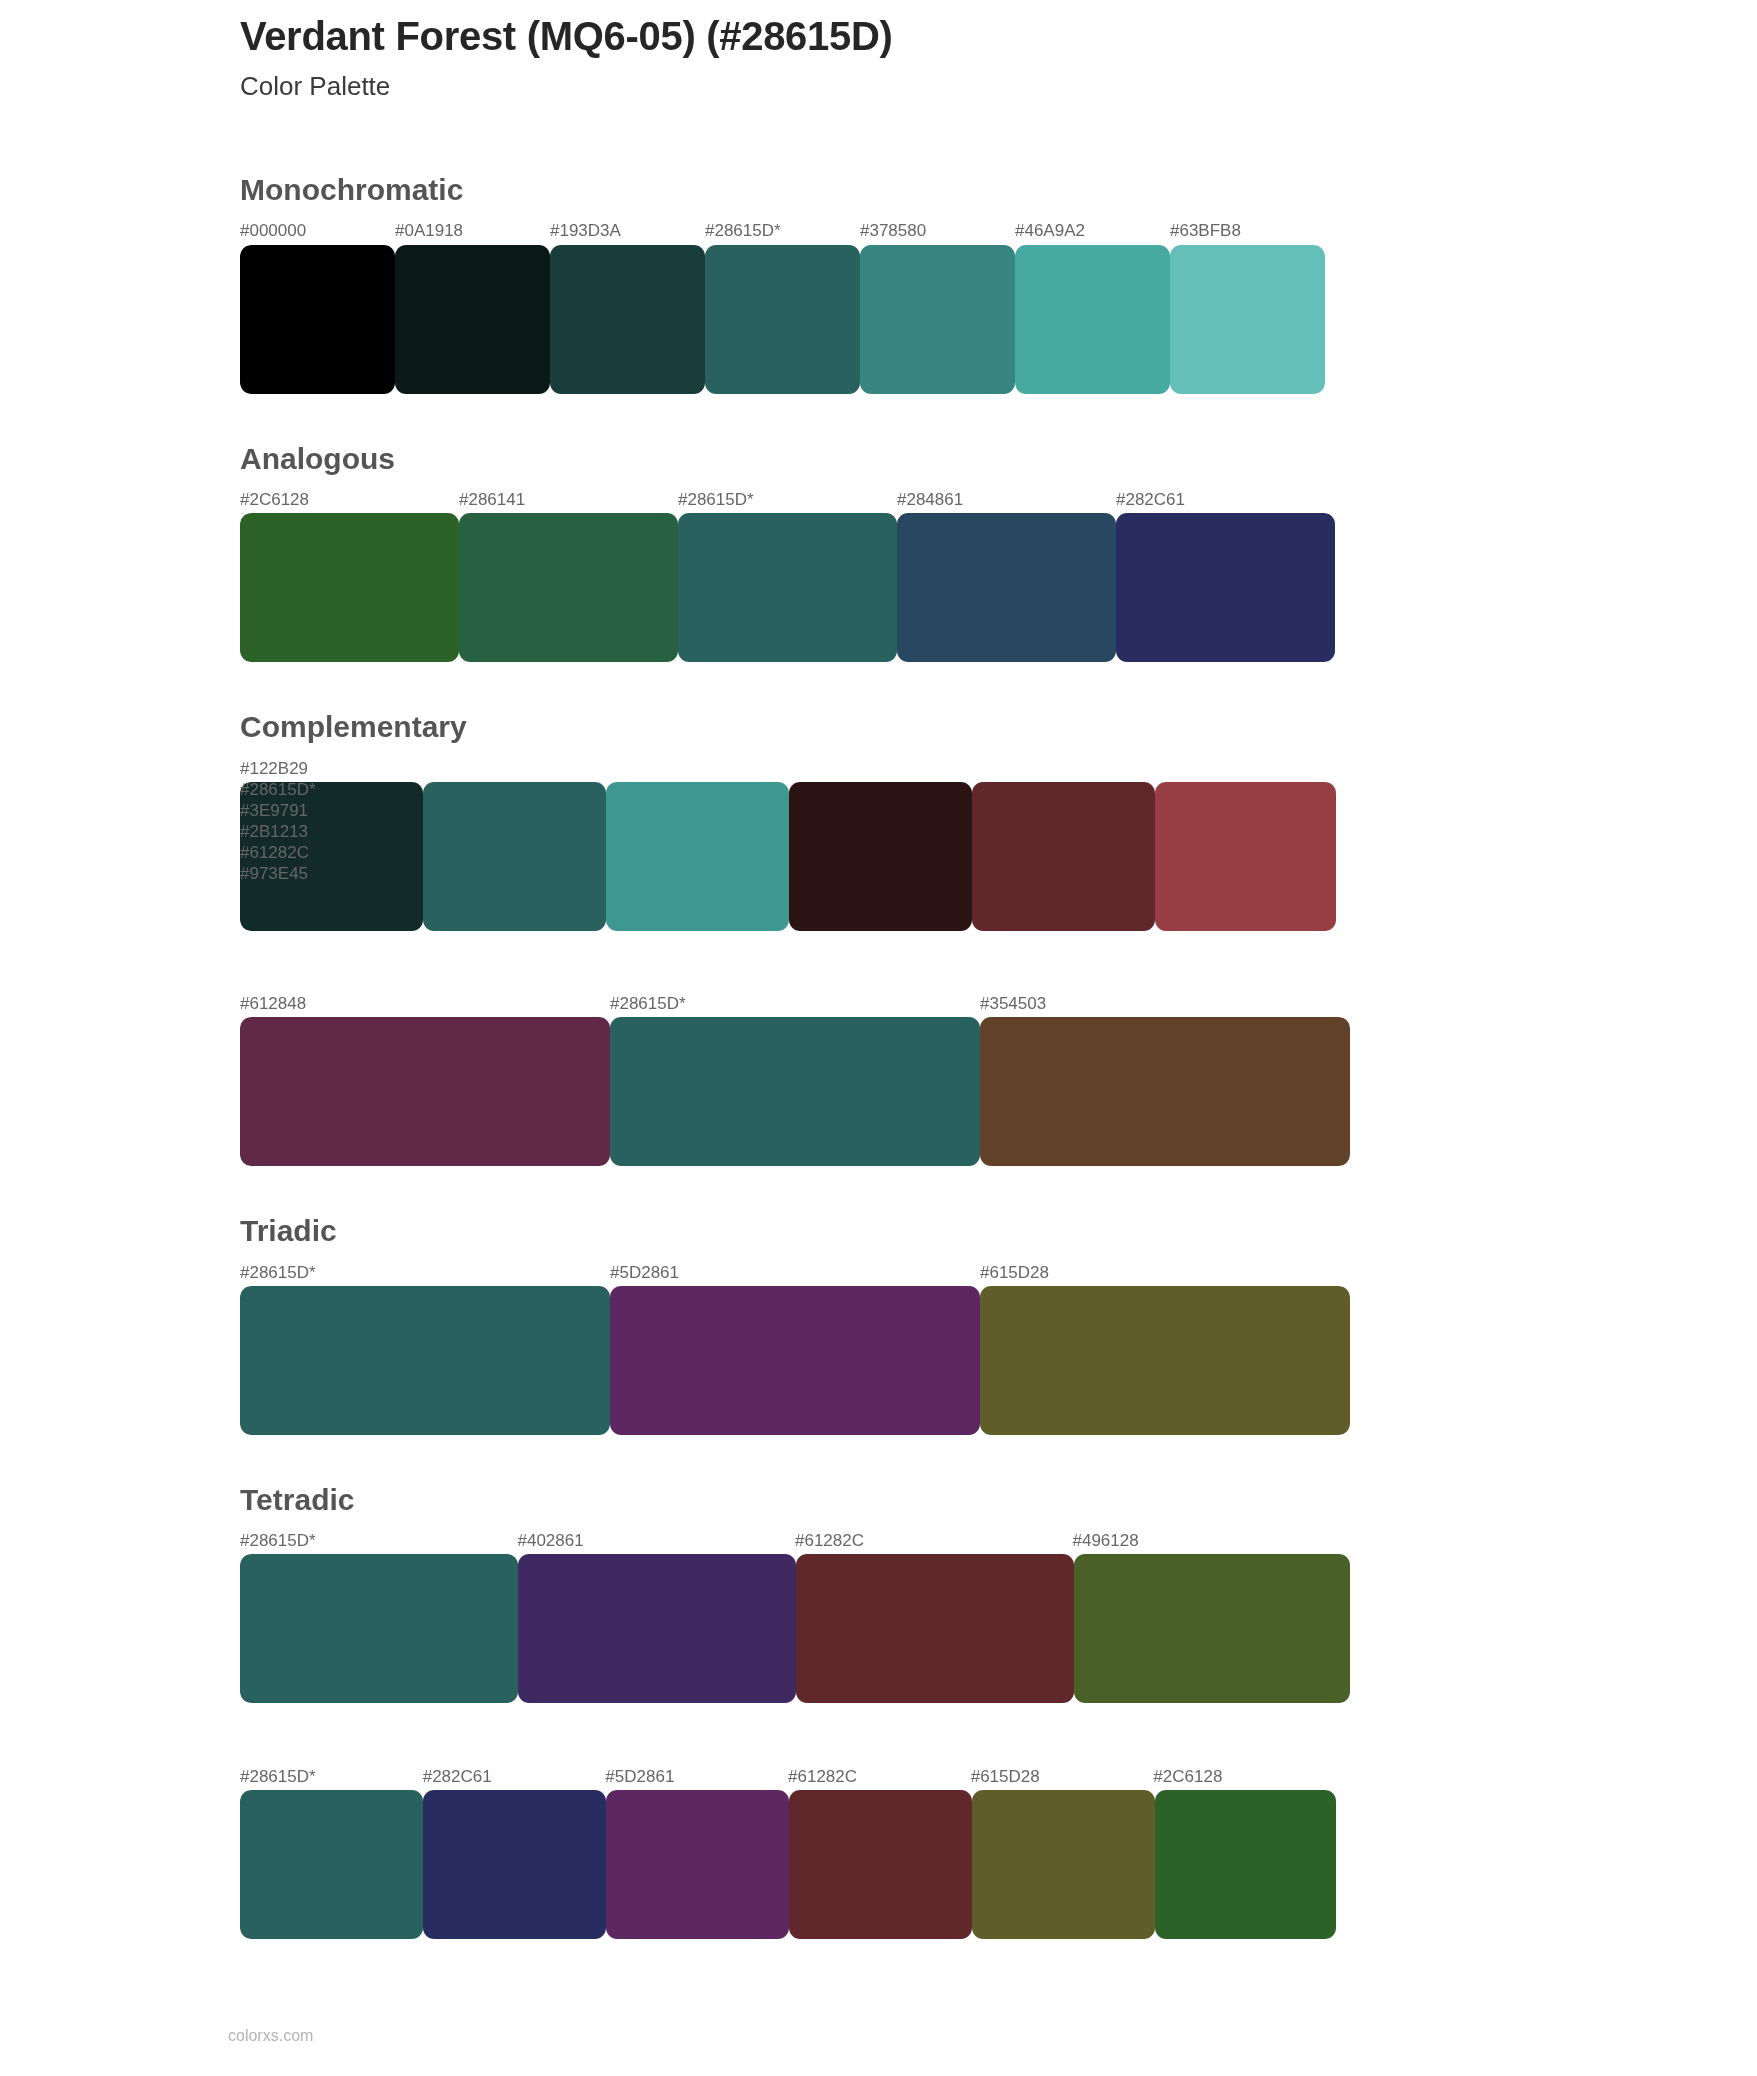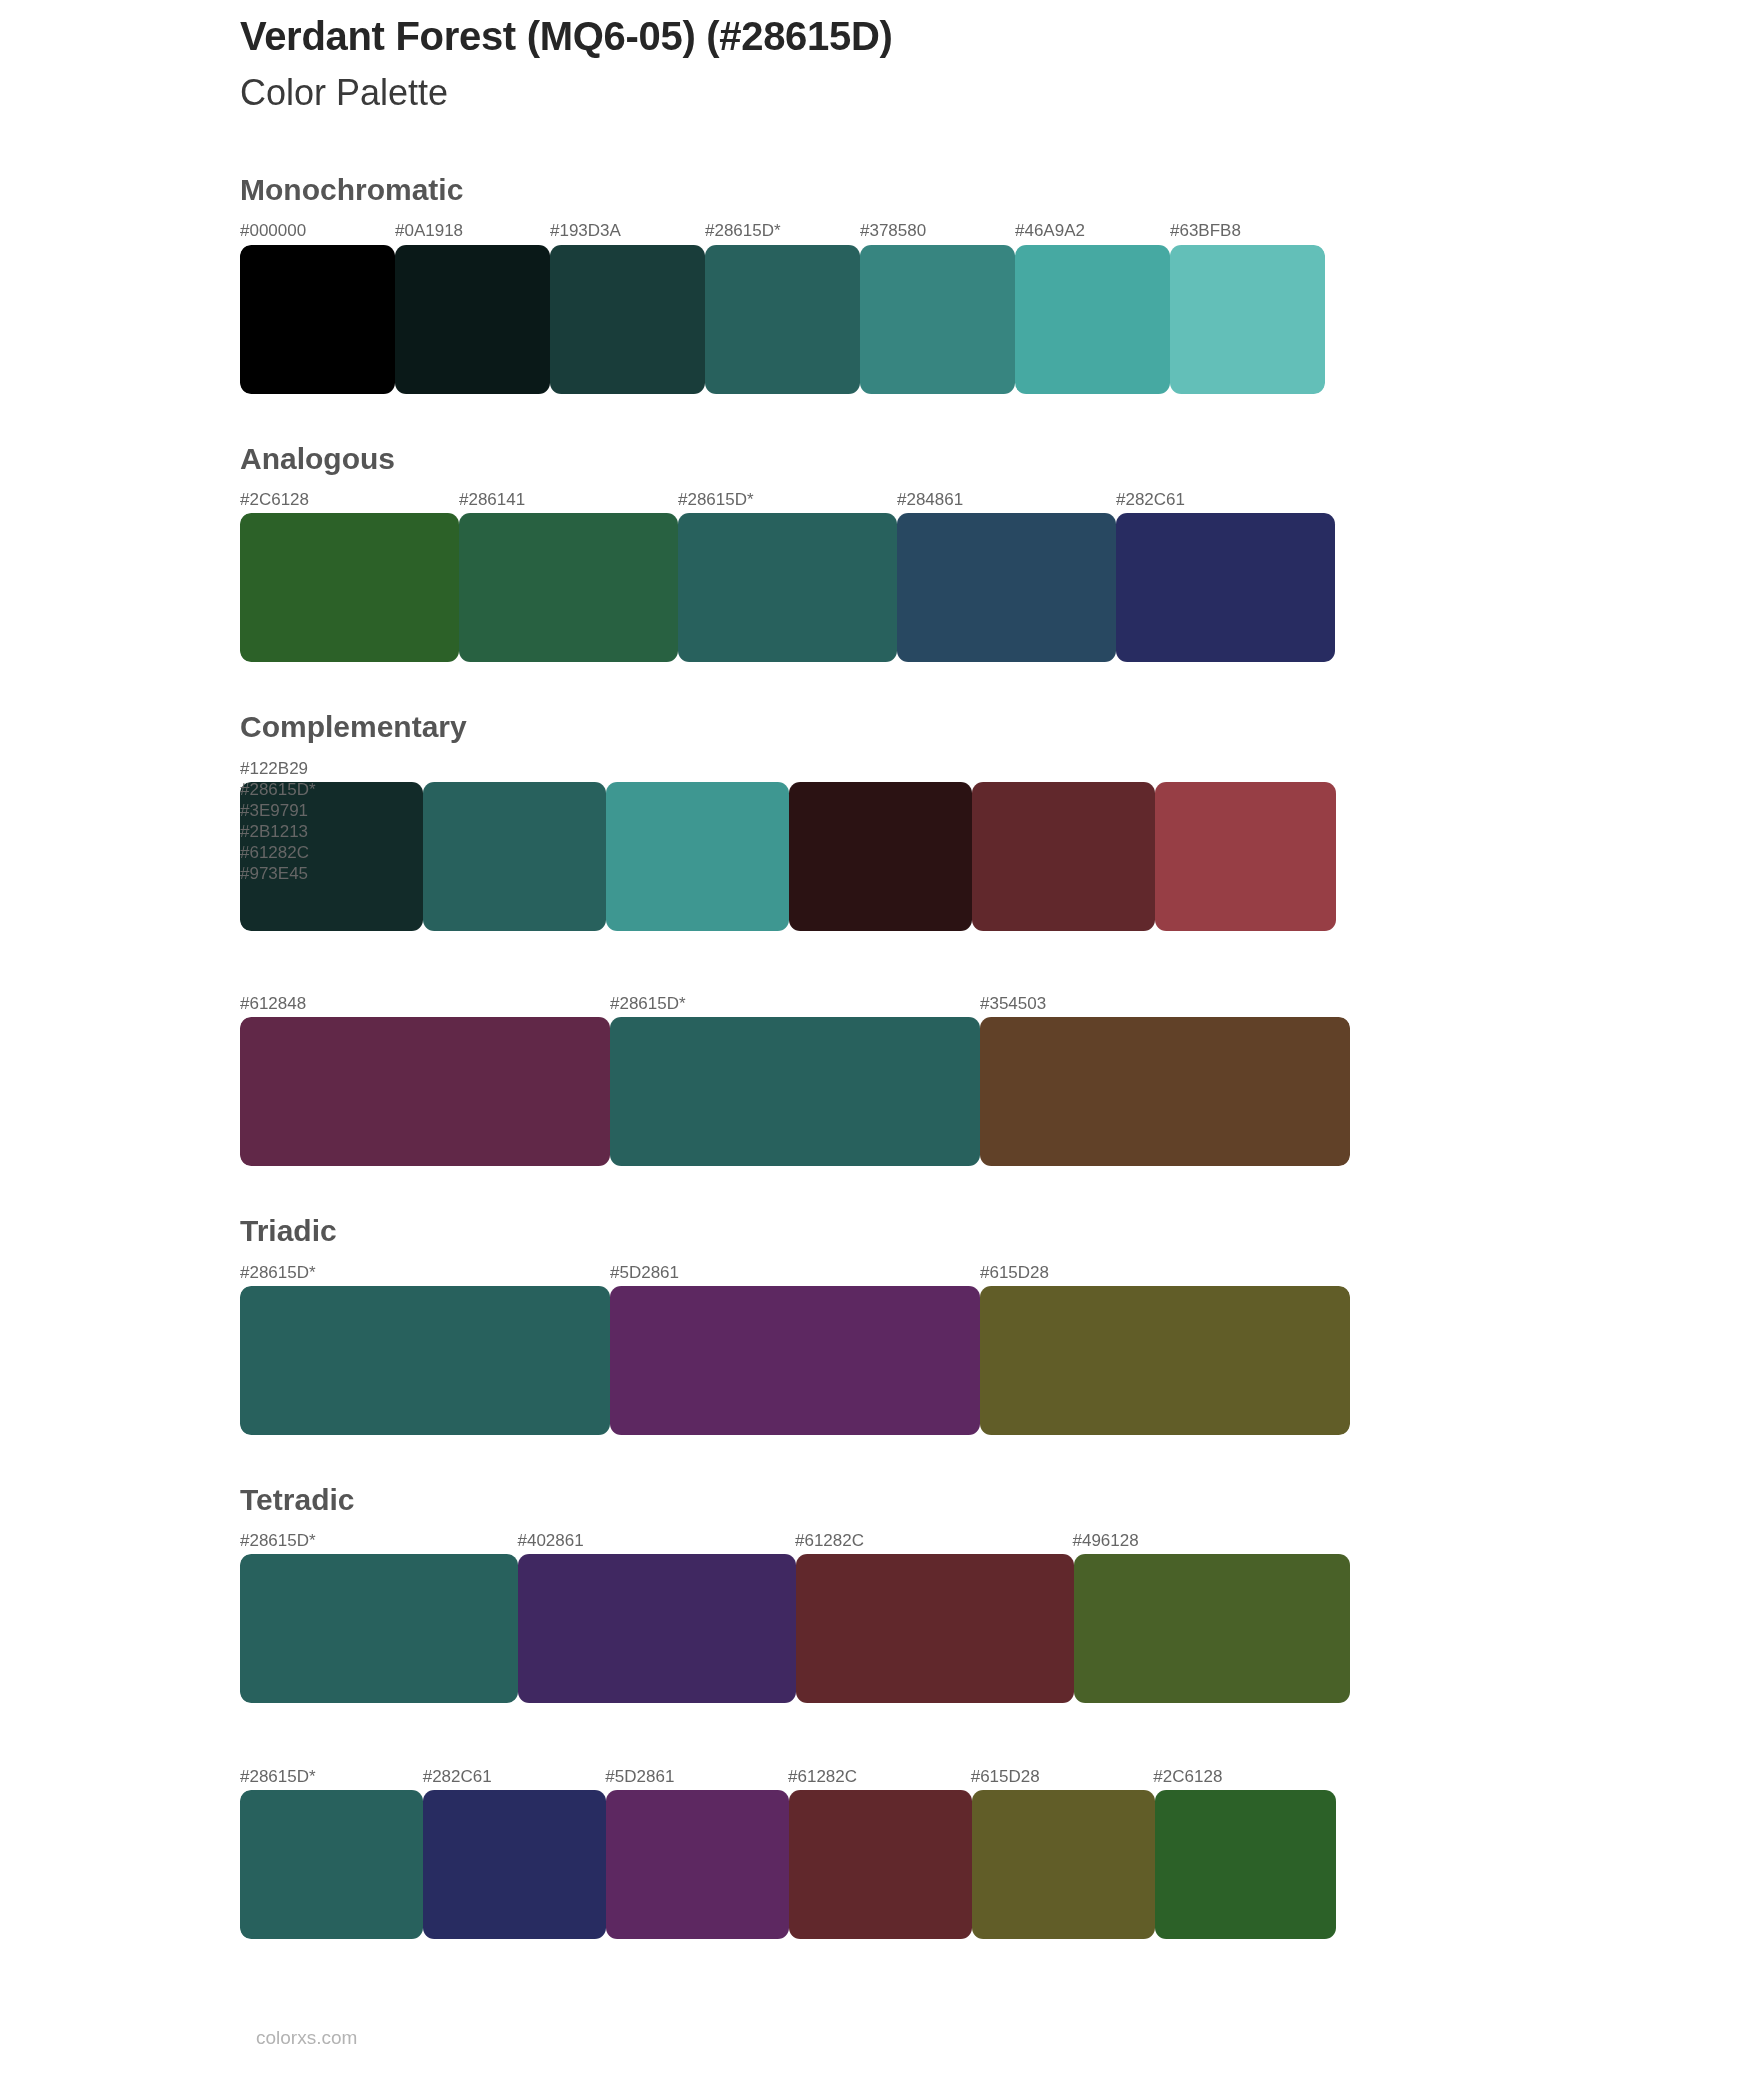--- a/index.html
+++ b/index.html
@@ -35,21 +35,21 @@
     font-size: 40px;
     font-weight: 700;
     color: #262626;
     letter-spacing: -0.3px;
     line-height: 1.12;
     margin: 0;
     white-space: nowrap;
   }
 
   .subtitle {
-    font-size: 36px;
+    font-size: 26px;
     font-weight: 400;
     color: #3a3a3a;
     line-height: 1.15;
     margin: 12.8px 0 0 0;
     white-space: nowrap;
   }
 
   .sections {
     position: absolute;
     left: 240px;
@@ -102,23 +102,23 @@
     border-radius: 11.2px;
     box-sizing: border-box;
     flex-shrink: 0;
   }
 
   
   .sec-gap { height: 48px; }
 
   .footer {
     position: absolute;
-    left: 256px;
+    left: 228px;
     top: 2027px;
-    font-size: 19px;
+    font-size: 16px;
     color: #b3b3b3;
     font-weight: 400;
     white-space: nowrap;
     text-align: center;
   }
 </style>
 </head>
 <body>
 
 <div class="page">

